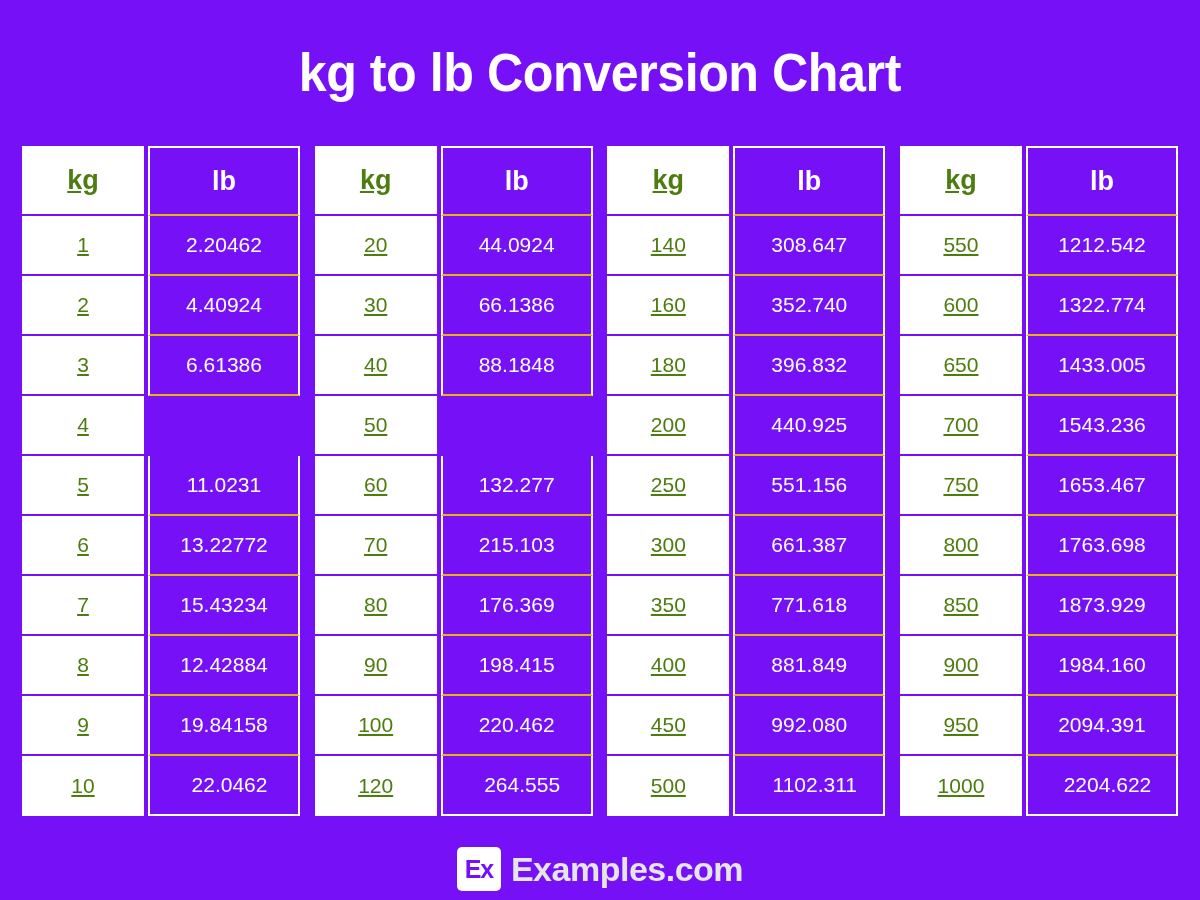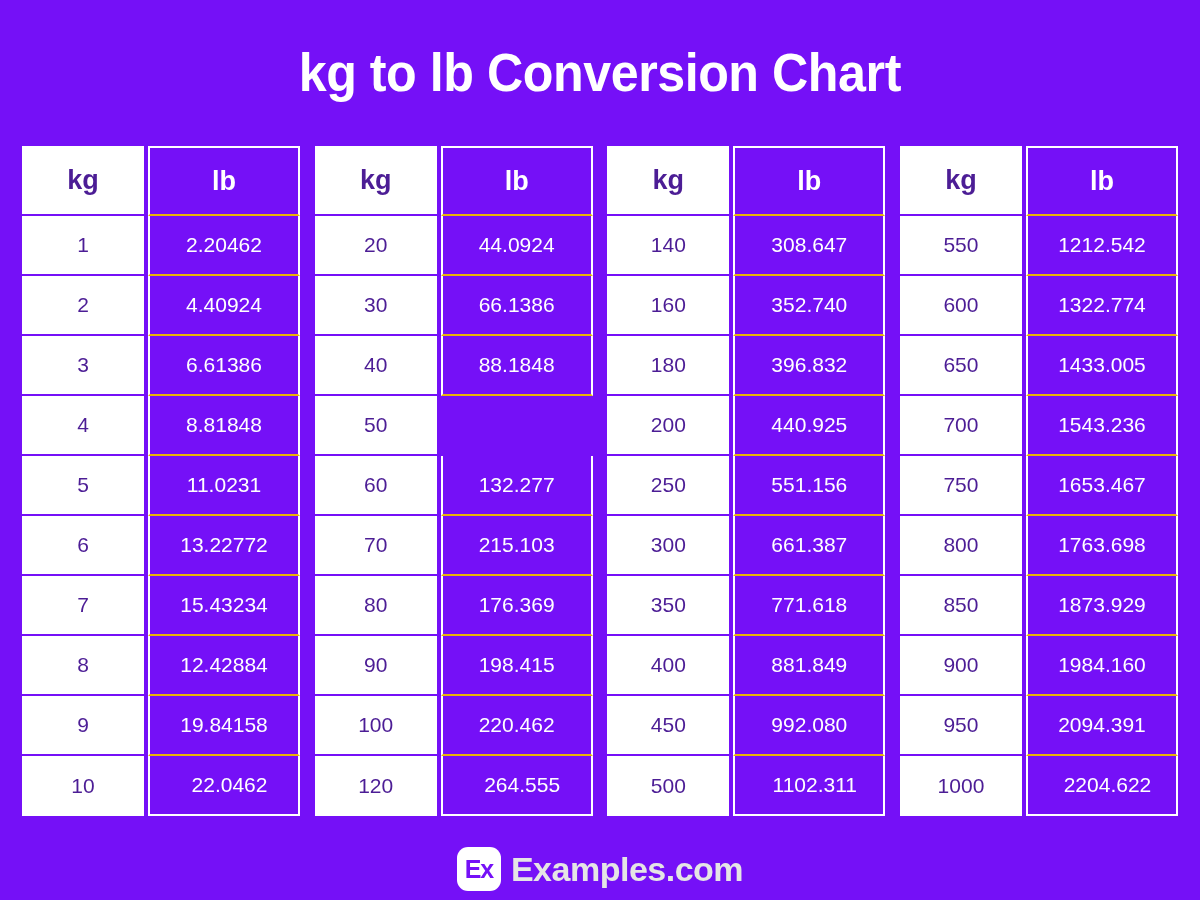--- a/index.html
+++ b/index.html
@@ -54,27 +54,28 @@
 
   .trow {
     display: flex;
     height: 60px;
   }
   .trow.header-row { height: 70px; }
 
   
   .cell-kg {
     background: #ffffff;
-    color: #4c1d95;
+    color: #4d7c0f;
     width: 122px;
     display: flex;
     align-items: center;
     justify-content: center;
     font-size: 21px;
     border-bottom: 2px solid #7510f7;
+    text-decoration: underline;
   }
   .trow:last-child .cell-kg { border-bottom: none; }
   .header-row .cell-kg {
     font-size: 27px;
     font-weight: bold;
     border-bottom: 2px solid #7510f7;
   }
 
   
   .cell-lb {
@@ -104,21 +105,21 @@
     height: 86px;
     display: flex;
     align-items: center;
     justify-content: center;
     gap: 10px;
   }
   .logo-mark {
     width: 44px;
     height: 44px;
     background: #ffffff;
-    border-radius: 11px;
+    border-radius: 5px;
     display: flex;
     align-items: center;
     justify-content: center;
     color: #7510f7;
     font-size: 25px;
     font-weight: bold;
     letter-spacing: -1px;
   }
   .logo-text {
     color: #e5e5e5;
@@ -154,21 +155,20 @@
           <div class="cell-lb">4.40924</div>
         </div>
         <div class="trow">
           <div class="cell-kg">3</div>
           <div class="gap"></div>
           <div class="cell-lb">6.61386</div>
         </div>
         <div class="trow">
           <div class="cell-kg">4</div>
           <div class="gap"></div>
-          <div class="cell-lb">8.81848</div>
         </div>
         <div class="trow">
           <div class="cell-kg">5</div>
           <div class="gap"></div>
           <div class="cell-lb">11.0231</div>
         </div>
         <div class="trow">
           <div class="cell-kg">6</div>
           <div class="gap"></div>
           <div class="cell-lb">13.22772</div>

